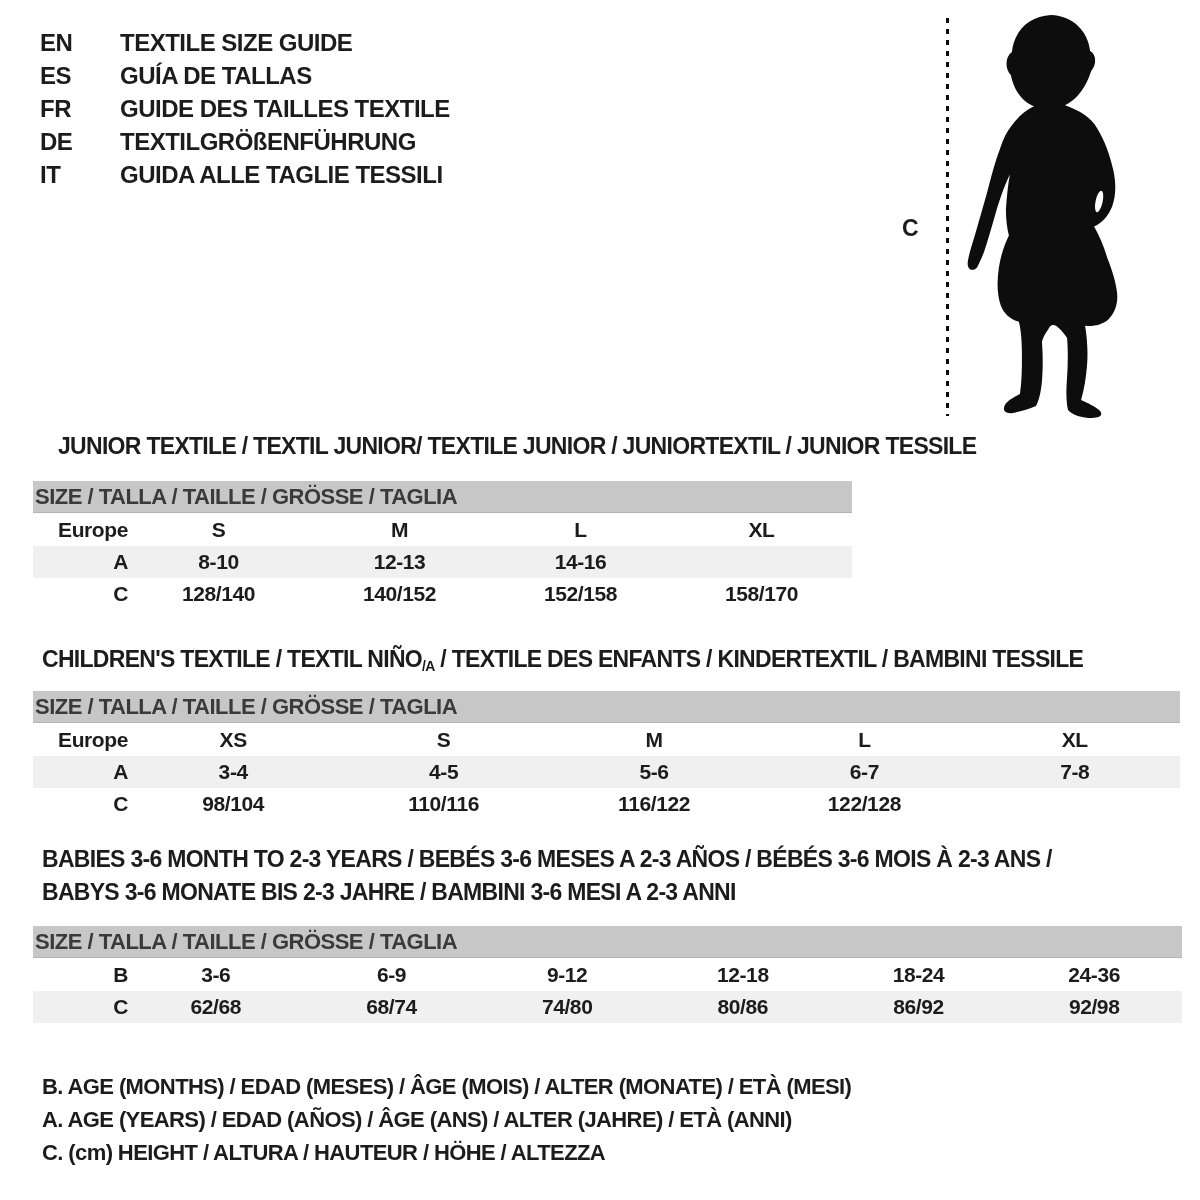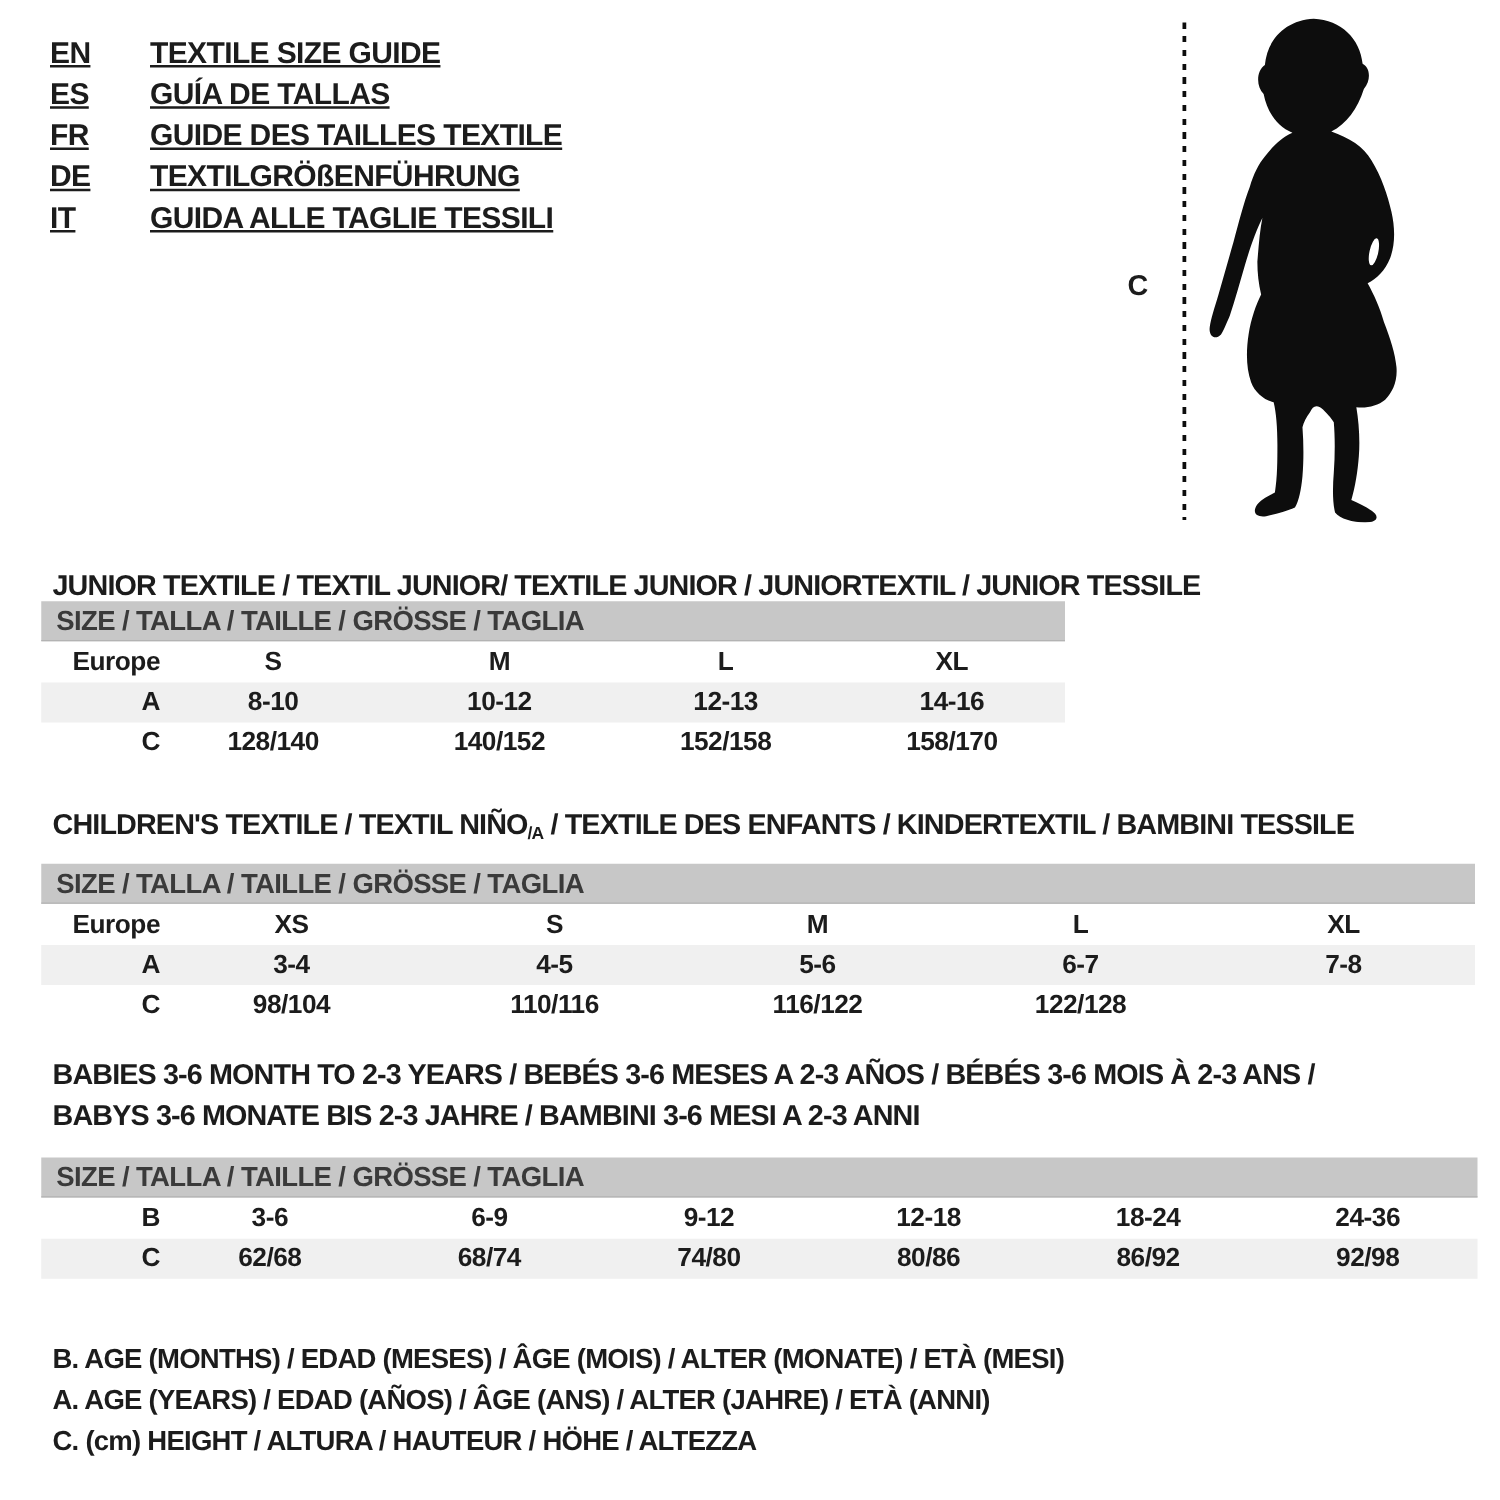--- a/index.html
+++ b/index.html
@@ -3,35 +3,35 @@
 <meta charset="utf-8">
 <style>
   html,body{margin:0;padding:0;background:#fff;}
   .canvas{
     position:relative;width:1200px;height:1200px;background:#fff;overflow:hidden;
     font-family:"Liberation Sans",sans-serif;font-weight:700;color:#1c1c1c;
     letter-spacing:-0.5px;
   }
   
   .lang-block{position:absolute;left:40px;top:26px;}
-  .lang-row{display:flex;height:33px;line-height:33px;font-size:24px;text-decoration:underline;}
+  .lang-row{display:flex;height:33px;line-height:33px;font-size:24px;}
   .lang-code{width:80px;}
   .lang-title{white-space:nowrap;}
   
   .measure-line{position:absolute;left:946px;top:18px;width:3px;height:398px;
     background-image:repeating-linear-gradient(to bottom,#0d0d0d 0 5px,transparent 5px 11px);}
   .figure-c{position:absolute;left:902px;top:216px;font-size:23px;line-height:24px;}
   .silhouette{position:absolute;left:963px;top:12px;}
   
   .sec-heading{position:absolute;left:42px;font-size:23px;line-height:26px;white-space:nowrap;letter-spacing:-0.7px;}
   .sub{font-size:14px;vertical-align:-4px;}
   
   .size-table{position:absolute;left:33px;}
   .size-header{height:31px;line-height:31px;background:#c7c7c7;color:#3a3a3a;
-    padding-left:12px;font-size:22px;border-bottom:1px solid #b3b3b3;margin-bottom:1px;}
+    padding-left:2px;font-size:22px;border-bottom:1px solid #b3b3b3;margin-bottom:1px;}
   .trow{display:grid;grid-template-columns:95px repeat(var(--cols),1fr);height:32px;line-height:32px;font-size:21px;letter-spacing:-0.4px;}
   .trow.shaded{background:#f0f0f0;}
   .tcell{text-align:center;overflow:hidden;}
   .tcell.label{text-align:right;padding-left:8px;}
   
   .legend{position:absolute;left:42px;top:1070px;}
   .legend-line{height:33px;line-height:33px;font-size:22px;white-space:nowrap;letter-spacing:-0.6px;}
 </style>
 </head>
 <body>
@@ -110,35 +110,34 @@
         C 39 127 43 119 48 113
         C 54 105 61 98 70 94
         C 58 89 50 78 47 63
         C 41 57 41 45 48 40
         C 50 19 65 4 87 3
         Z"></path>
       <ellipse cx="135" cy="189" rx="3.5" ry="11" transform="rotate(12 135 189)" fill="#ffffff"></ellipse>
     </svg>
   </div>
 
-  <div class="sec-heading" style="top:455px;">JUNIOR TEXTILE / TEXTIL JUNIOR/ TEXTILE JUNIOR / JUNIORTEXTIL / JUNIOR TESSILE</div>
+  <div class="sec-heading" style="top:433px;margin-left:16px;">JUNIOR TEXTILE / TEXTIL JUNIOR/ TEXTILE JUNIOR / JUNIORTEXTIL / JUNIOR TESSILE</div>
   <div class="size-table" style="top:481px;width:819px;">
     <div class="size-header">SIZE / TALLA / TAILLE / GRÖSSE / TAGLIA</div>
     <div>
         <div class="trow" style="--cols: 4;">
           <div class="tcell label">Europe</div>
           <div class="tcell">S</div>
           <div class="tcell">M</div>
           <div class="tcell">L</div>
           <div class="tcell">XL</div>
         </div>
         <div class="trow shaded" style="--cols: 4;">
           <div class="tcell label">A</div>
           <div class="tcell">8-10</div>
-          <div class="tcell">10-12</div>
           <div class="tcell">12-13</div>
           <div class="tcell">14-16</div>
         </div>
         <div class="trow" style="--cols: 4;">
           <div class="tcell label">C</div>
           <div class="tcell">128/140</div>
           <div class="tcell">140/152</div>
           <div class="tcell">152/158</div>
           <div class="tcell">158/170</div>
         </div>

